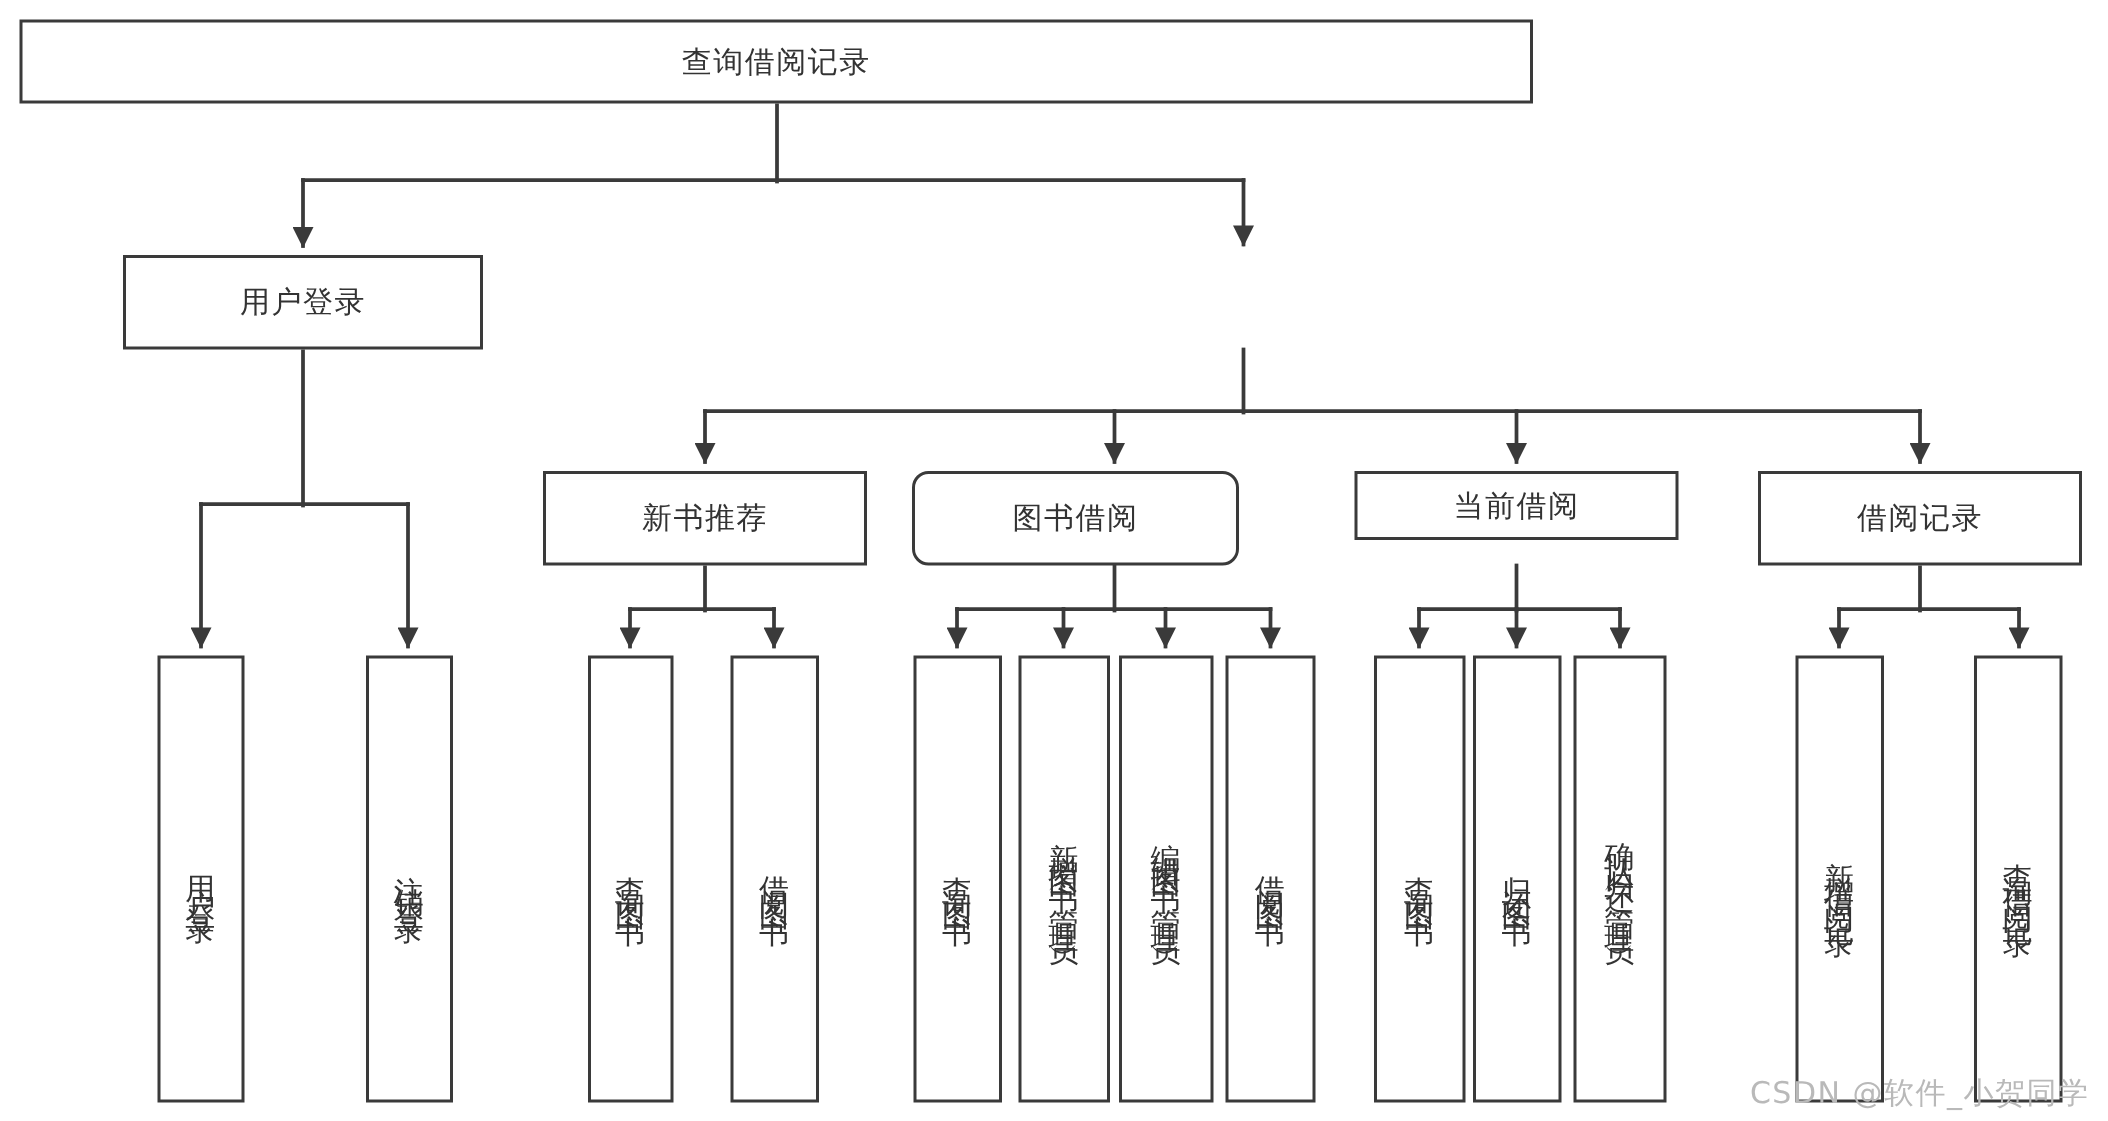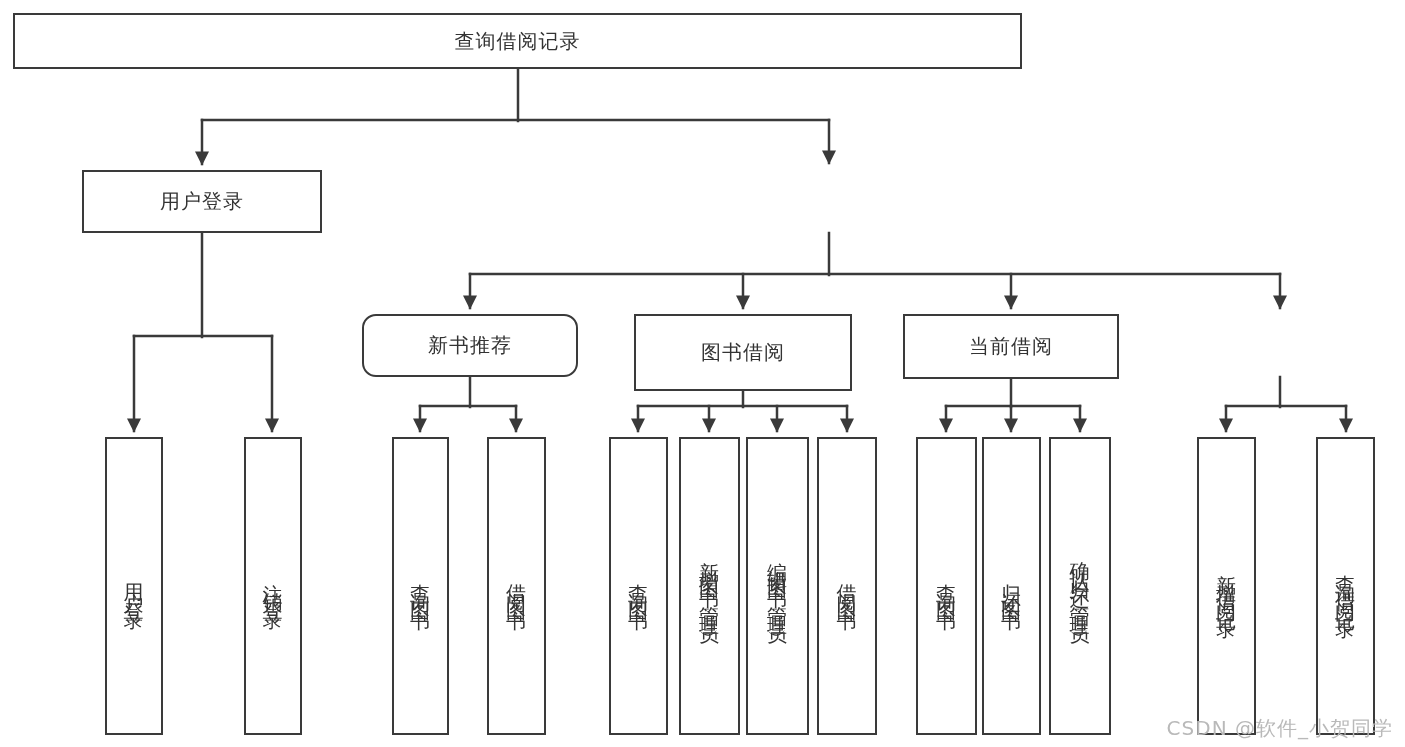--- a/index.html
+++ b/index.html
@@ -114,28 +114,31 @@
   </svg>
 
   <div class="box h" style="left:13px; top:13px; width:1009px; height:56px;">
     <span>查询借阅记录</span>
   </div>
 
   <div class="box h" style="left:82px; top:170px; width:240px; height:63px;">
     <span>用户登录</span>
   </div>
 
-  <div class="box h" style="left:362px; top:314px; width:216px; height:63px;border-radius:14px;">
+  <div class="box h" style="left:362px; top:314px; width:216px; height:63px;">
     <span>新书推荐</span>
   </div>
-  <div class="box h" style="left:634px; top:314px; width:218px; height:77px;">
+  <div class="box h" style="left:608px; top:314px; width:218px; height:63px;border-radius:11px;">
     <span>图书借阅</span>
   </div>
-  <div class="box h" style="left:903px; top:314px; width:216px; height:65px;">
+  <div class="box h" style="left:903px; top:314px; width:216px; height:46px;">
     <span>当前借阅</span>
+  </div>
+  <div class="box h" style="left:1172px; top:314px; width:216px; height:63px;">
+    <span>借阅记录</span>
   </div>
 
   <div class="box v" style="left:105px; top:437px; width:58px; height:298px;">
     <span>用户登录</span>
   </div>
   <div class="box v" style="left:244px; top:437px; width:58px; height:298px;">
     <span>注销登录</span>
   </div>
 
   <div class="box v" style="left:392px; top:437px; width:57px; height:298px;">

